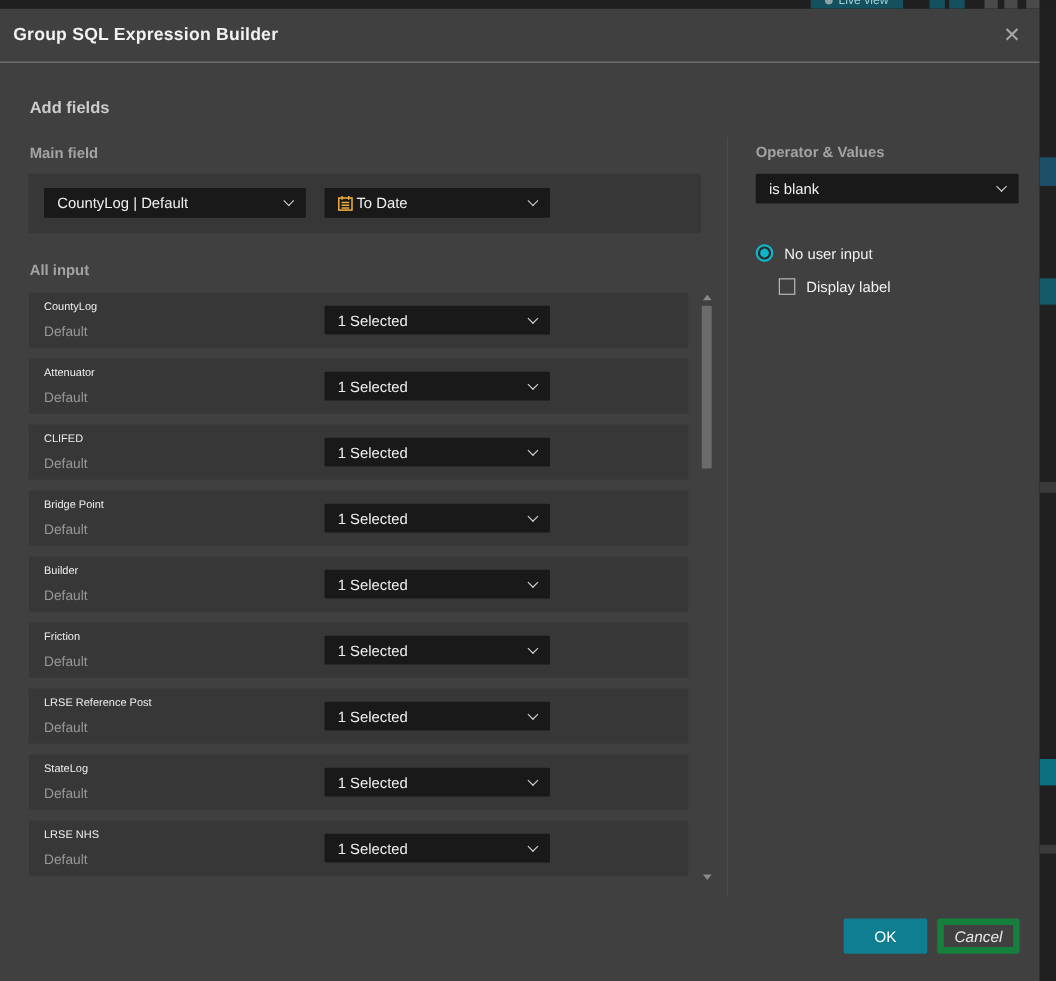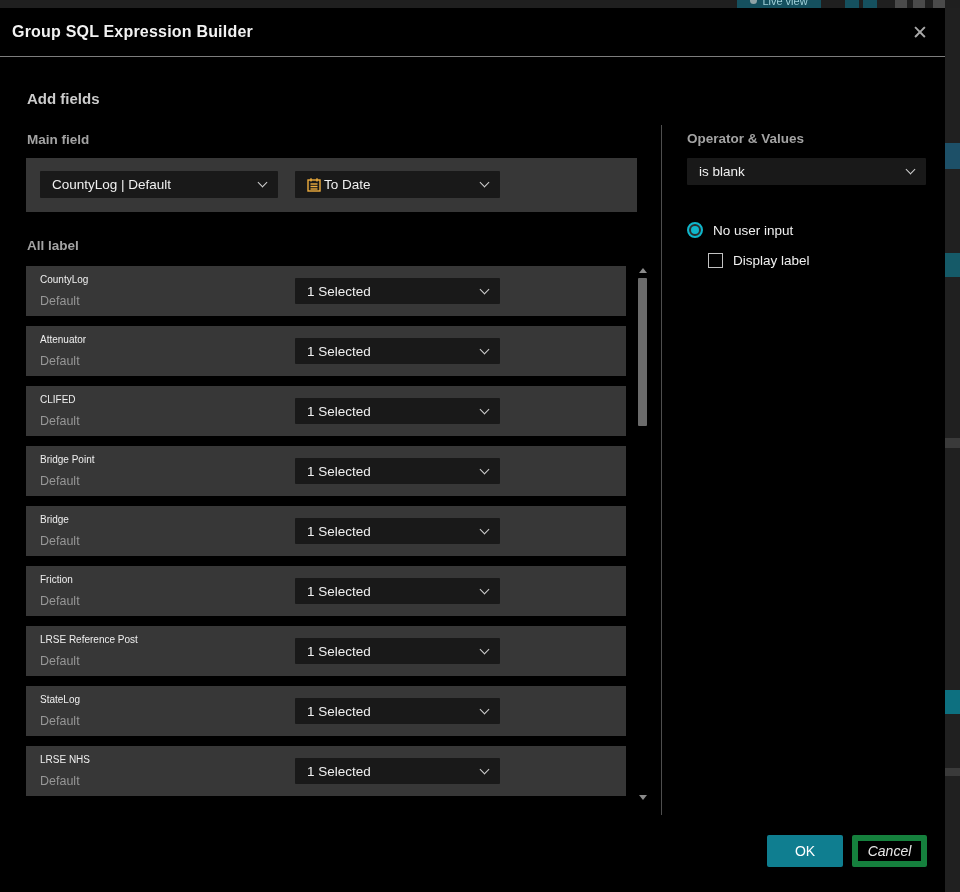--- a/index.html
+++ b/index.html
@@ -11,21 +11,21 @@
   .bg-topstrip { position:absolute; left:0; top:0; width:960px; height:8px; background:#1f1f1f; overflow:hidden; }
   .bg-liveview { position:absolute; left:737px; top:-14px; width:84px; height:22px; background:#15505e;
     color:#9fd0d8; font-size:11px; display:flex; align-items:flex-end; justify-content:center; gap:5px; padding-bottom:1px; }
   .bg-live-dot { width:7px; height:7px; border-radius:50%; background:#8fa3a6; margin-bottom:3px; }
   .bg-sq { position:absolute; top:0; width:14px; height:8px; background:#15505e; }
   .bg-bar { position:absolute; top:0; width:12px; height:8px; background:#4a4a4a; }
   .bg-rightstrip { position:absolute; left:945px; top:8px; width:15px; height:884px; background:#202020; overflow:hidden; }
   .frag { position:absolute; left:0; width:15px; }
 
   
-  .dialog { position:absolute; left:0; top:8px; width:945px; height:884px; background:#000000; }
+  .dialog { position:absolute; left:0; top:8px; width:945px; height:884px; background:#404040; }
   .dlg-header { position:absolute; left:0; top:0; width:100%; height:49px;
     border-bottom:1px solid #7d7d7d; display:flex; align-items:center; }
   .dlg-title { color:#f2f2f2; font-size:16px; font-weight:bold; letter-spacing:.2px; margin-left:12px; }
   .dlg-close { position:absolute; right:13px; top:12px; width:24px; height:24px; display:flex;
     align-items:center; justify-content:center; color:#a9a9a9; font-size:19px; cursor:pointer; font-weight:300; }
 
   .section-title { position:absolute; left:27px; top:82px; color:#cccccc; font-size:15px; font-weight:bold; }
 
   .grp-label { position:absolute; color:#a3a3a3; font-size:13.5px; font-weight:bold; }
   .lbl-mainfield { left:27px; top:124px; }
@@ -124,21 +124,21 @@
             <line x1="4.5" y1="7" x2="11.5" y2="7"></line>
             <line x1="4.5" y1="9.5" x2="11.5" y2="9.5"></line>
             <line x1="4.5" y1="12" x2="11.5" y2="12"></line>
           </svg>
         </span>
         <span class="dd-text">To Date</span>
         <span class="chev"></span>
       </div>
     </div>
 
-    <div class="grp-label lbl-allfields">All label</div>
+    <div class="grp-label lbl-allfields">All input</div>
     <div class="list">
         <div class="row">
         <span class="row-name">CountyLog</span>
         <span class="row-sub">Default</span>
         <div class="dd">
           <span class="dd-text">1 Selected</span>
           <span class="chev"></span>
         </div>
       </div>
         <div class="row">
@@ -159,21 +159,21 @@
       </div>
         <div class="row">
         <span class="row-name">Bridge Point</span>
         <span class="row-sub">Default</span>
         <div class="dd">
           <span class="dd-text">1 Selected</span>
           <span class="chev"></span>
         </div>
       </div>
         <div class="row">
-        <span class="row-name">Bridge</span>
+        <span class="row-name">Builder</span>
         <span class="row-sub">Default</span>
         <div class="dd">
           <span class="dd-text">1 Selected</span>
           <span class="chev"></span>
         </div>
       </div>
         <div class="row">
         <span class="row-name">Friction</span>
         <span class="row-sub">Default</span>
         <div class="dd">

